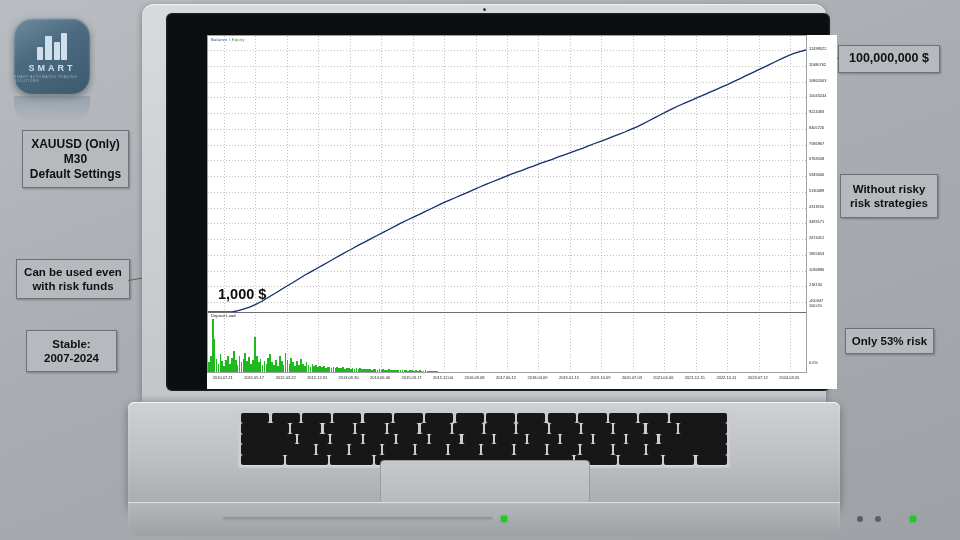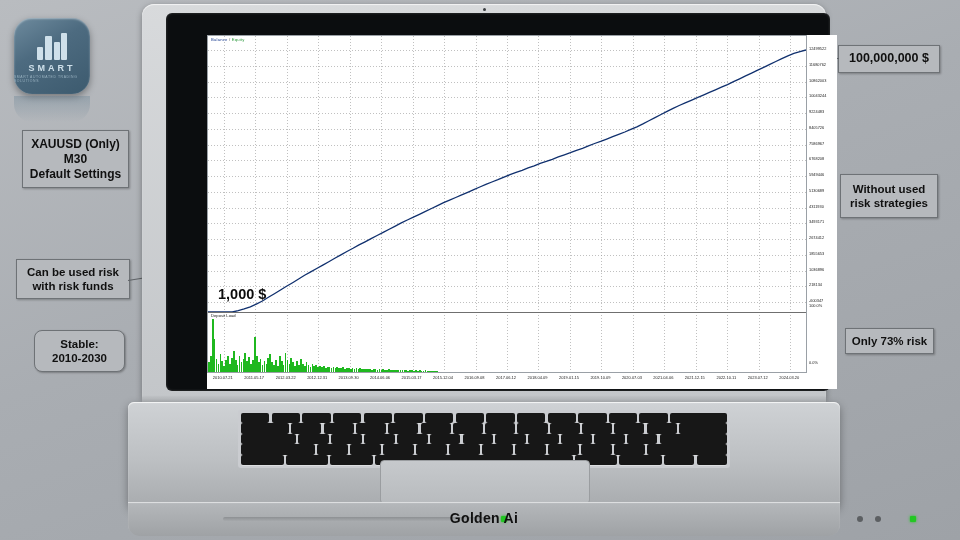--- a/index.html
+++ b/index.html
@@ -29,21 +29,21 @@
 
   
   .callout{position:absolute;background:#b6b9bd;border:1px solid #6e7276;
     box-shadow:1px 1px 2px rgba(0,0,0,.28);
     color:#101010;font-weight:bold;text-align:center;
     display:flex;flex-direction:column;align-items:center;justify-content:center;
     line-height:1.25;}
   .callout span{display:block;white-space:nowrap;}
   #c-symbol{left:22px;top:130px;width:105px;height:56px;font-size:12px;}
   #c-funds{left:16px;top:259px;width:112px;height:38px;font-size:11.5px;}
-  #c-stable{left:34px;top:330px;width:89px;height:40px;font-size:11.5px;border-radius:8px;}
+  #c-stable{left:26px;top:330px;width:89px;height:40px;font-size:11.5px;}
   #c-amount{left:838px;top:45px;width:100px;height:26px;font-size:12.5px;}
   #c-risky{left:840px;top:174px;width:96px;height:42px;font-size:11.5px;}
   #c-risk{left:845px;top:328px;width:87px;height:24px;font-size:11.5px;}
 
   
   .leader{position:absolute;background:#5f6367;height:1px;}
   #l-amount{left:812px;top:58px;width:27px;}
   #l-funds{left:128px;top:280px;width:52px;transform:rotate(-9deg);transform-origin:left center;}
 
   
@@ -129,40 +129,40 @@
 </div>
 <div id="logo-reflect"></div>
 
 <div class="callout" id="c-symbol">
   <span>XAUUSD (Only)</span>
   <span>M30</span>
   <span>Default Settings</span>
 </div>
 
 <div class="callout" id="c-funds">
-  <span>Can be used risk</span>
+  <span>Can be used even</span>
   <span>with risk funds</span>
 </div>
 
 <div class="callout" id="c-stable">
   <span>Stable:</span>
-  <span>2010-2030</span>
+  <span>2007-2024</span>
 </div>
 
 <div class="callout" id="c-amount">
   <span>100,000,000 $</span>
 </div>
 
 <div class="callout" id="c-risky">
-  <span>Without used</span>
+  <span>Without risky</span>
   <span>risk strategies</span>
 </div>
 
 <div class="callout" id="c-risk">
-  <span>Only 73% risk</span>
+  <span>Only 53% risk</span>
 </div>
 
 <div class="leader" id="l-amount"></div>
 <div class="leader" id="l-funds"></div>
 
 <div id="laptop">
 
   <div id="lid">
     <div id="cam"></div>
     <div id="bezel">
@@ -477,14 +477,13 @@
         <div class="key" style="flex: 1 1 0%;"></div>
       </div>
     </div>
   <div id="trackpad"></div>
   <div id="front"></div>
   <div id="slot"></div>
   <div class="led" id="led1"></div>
   <div class="led" id="led2"></div>
   <div class="led" id="led3"></div>
   <div class="led" id="led4"></div>
-  <div id="brand">Golden Ai</div>
 </div>
 
 </body></html>

